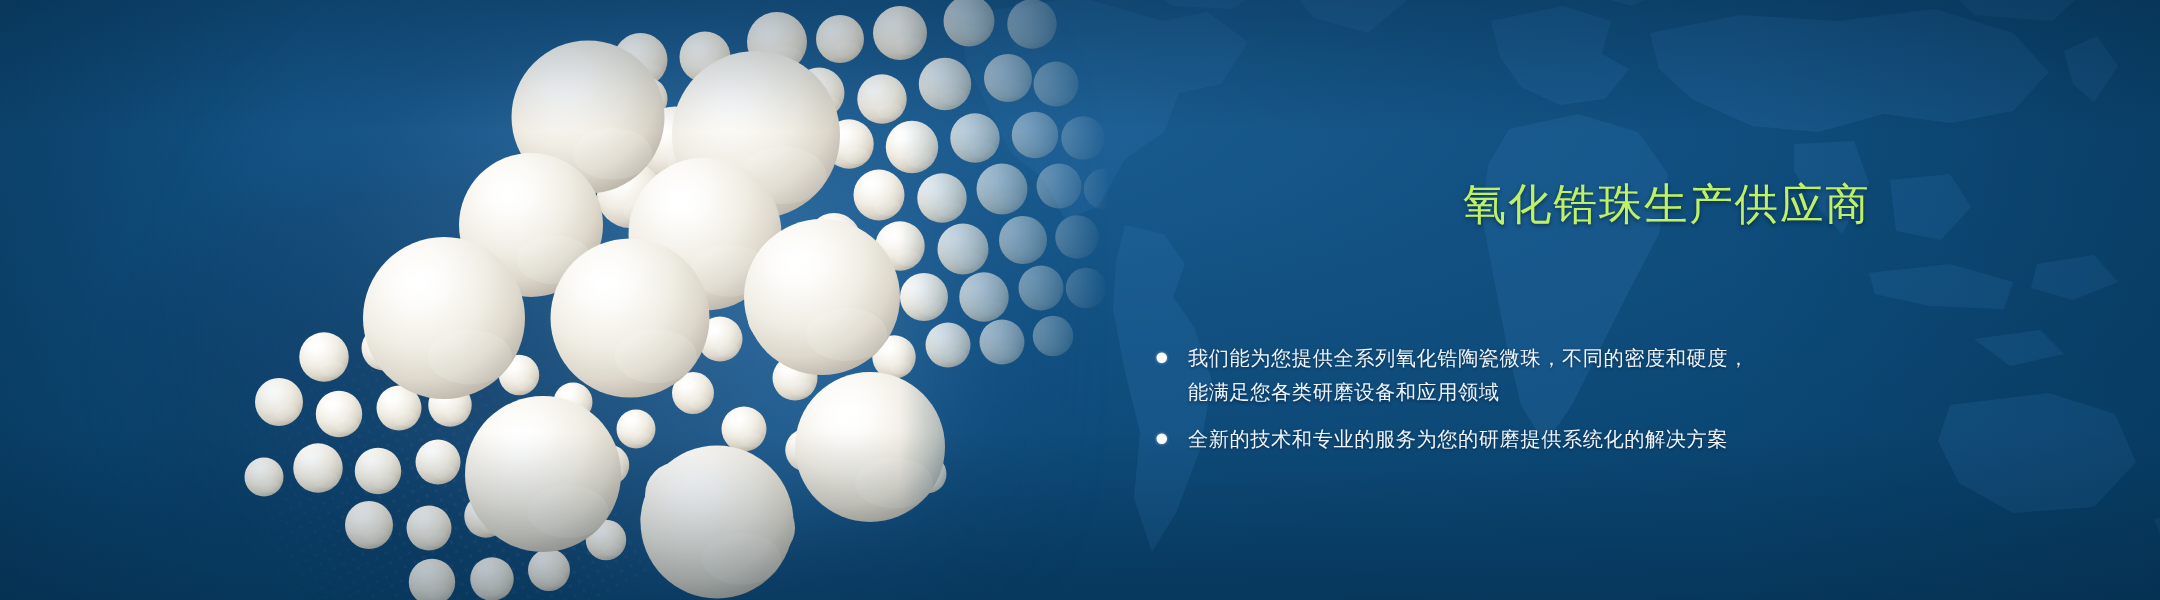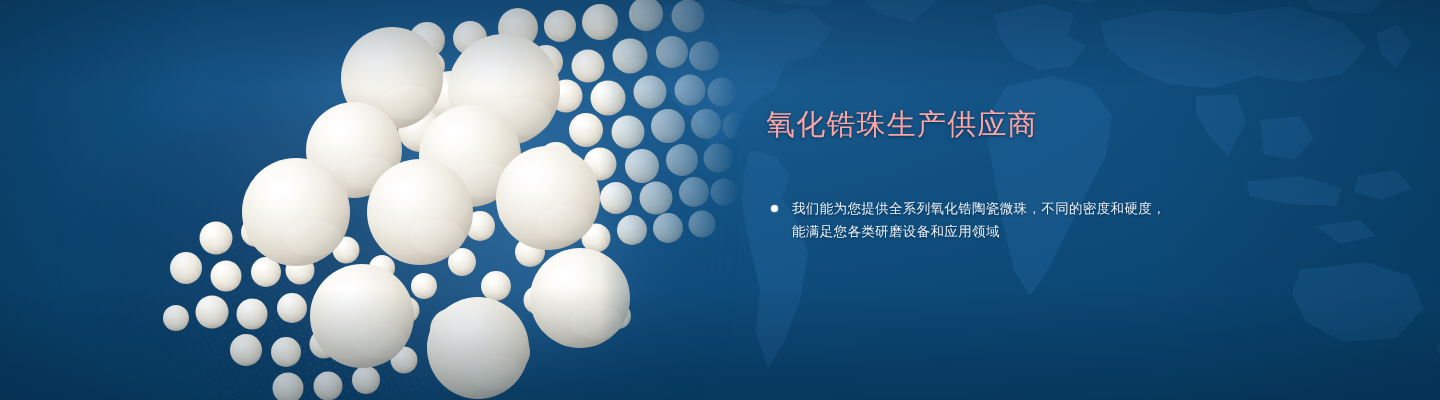--- a/index.html
+++ b/index.html
@@ -82,32 +82,33 @@
   .beads{position:absolute; inset:0;}
   .beads svg{width:100%;height:100%;display:block;}
 
   
   .copy{
     position:absolute;
     left:763px; top:104px;
     width:500px;
   }
   .headline{
-    margin:3px;
+    margin:16px;
     font-size:29px;
     font-weight:400;
     letter-spacing:1.2px;
-    color:#fca5a5;
+    color:#bef264;
     line-height:1.18;
     text-shadow:0 1px 3px rgba(0,18,38,.55);
     white-space:nowrap;
+    text-align:right;
   }
   .bullets{
     list-style:none;
-    margin:56px 0 0 0;
+    margin:73px 0 0 0;
     padding:0;
   }
   .bullet{
     position:relative;
     padding-left:29px;
     margin-bottom:8px;
     color:#eef4fa;
     font-size:13.5px;
     line-height:23px;
     letter-spacing:.35px;
@@ -313,18 +314,22 @@
     <h1 class="headline">氧化锆珠生产供应商</h1>
 
     <ul class="bullets">
 
       <li class="bullet">
         <span class="dot"></span>
         <span class="bullet-line">我们能为您提供全系列氧化锆陶瓷微珠，不同的密度和硬度，</span>
         <span class="bullet-line">能满足您各类研磨设备和应用领域</span>
       </li>
 
+      <li class="bullet">
+        <span class="dot"></span>
+        <span class="bullet-line">全新的技术和专业的服务为您的研磨提供系统化的解决方案</span>
+      </li>
 
 
     </ul>
   </div>
 
 </div>
 
 </body></html>

